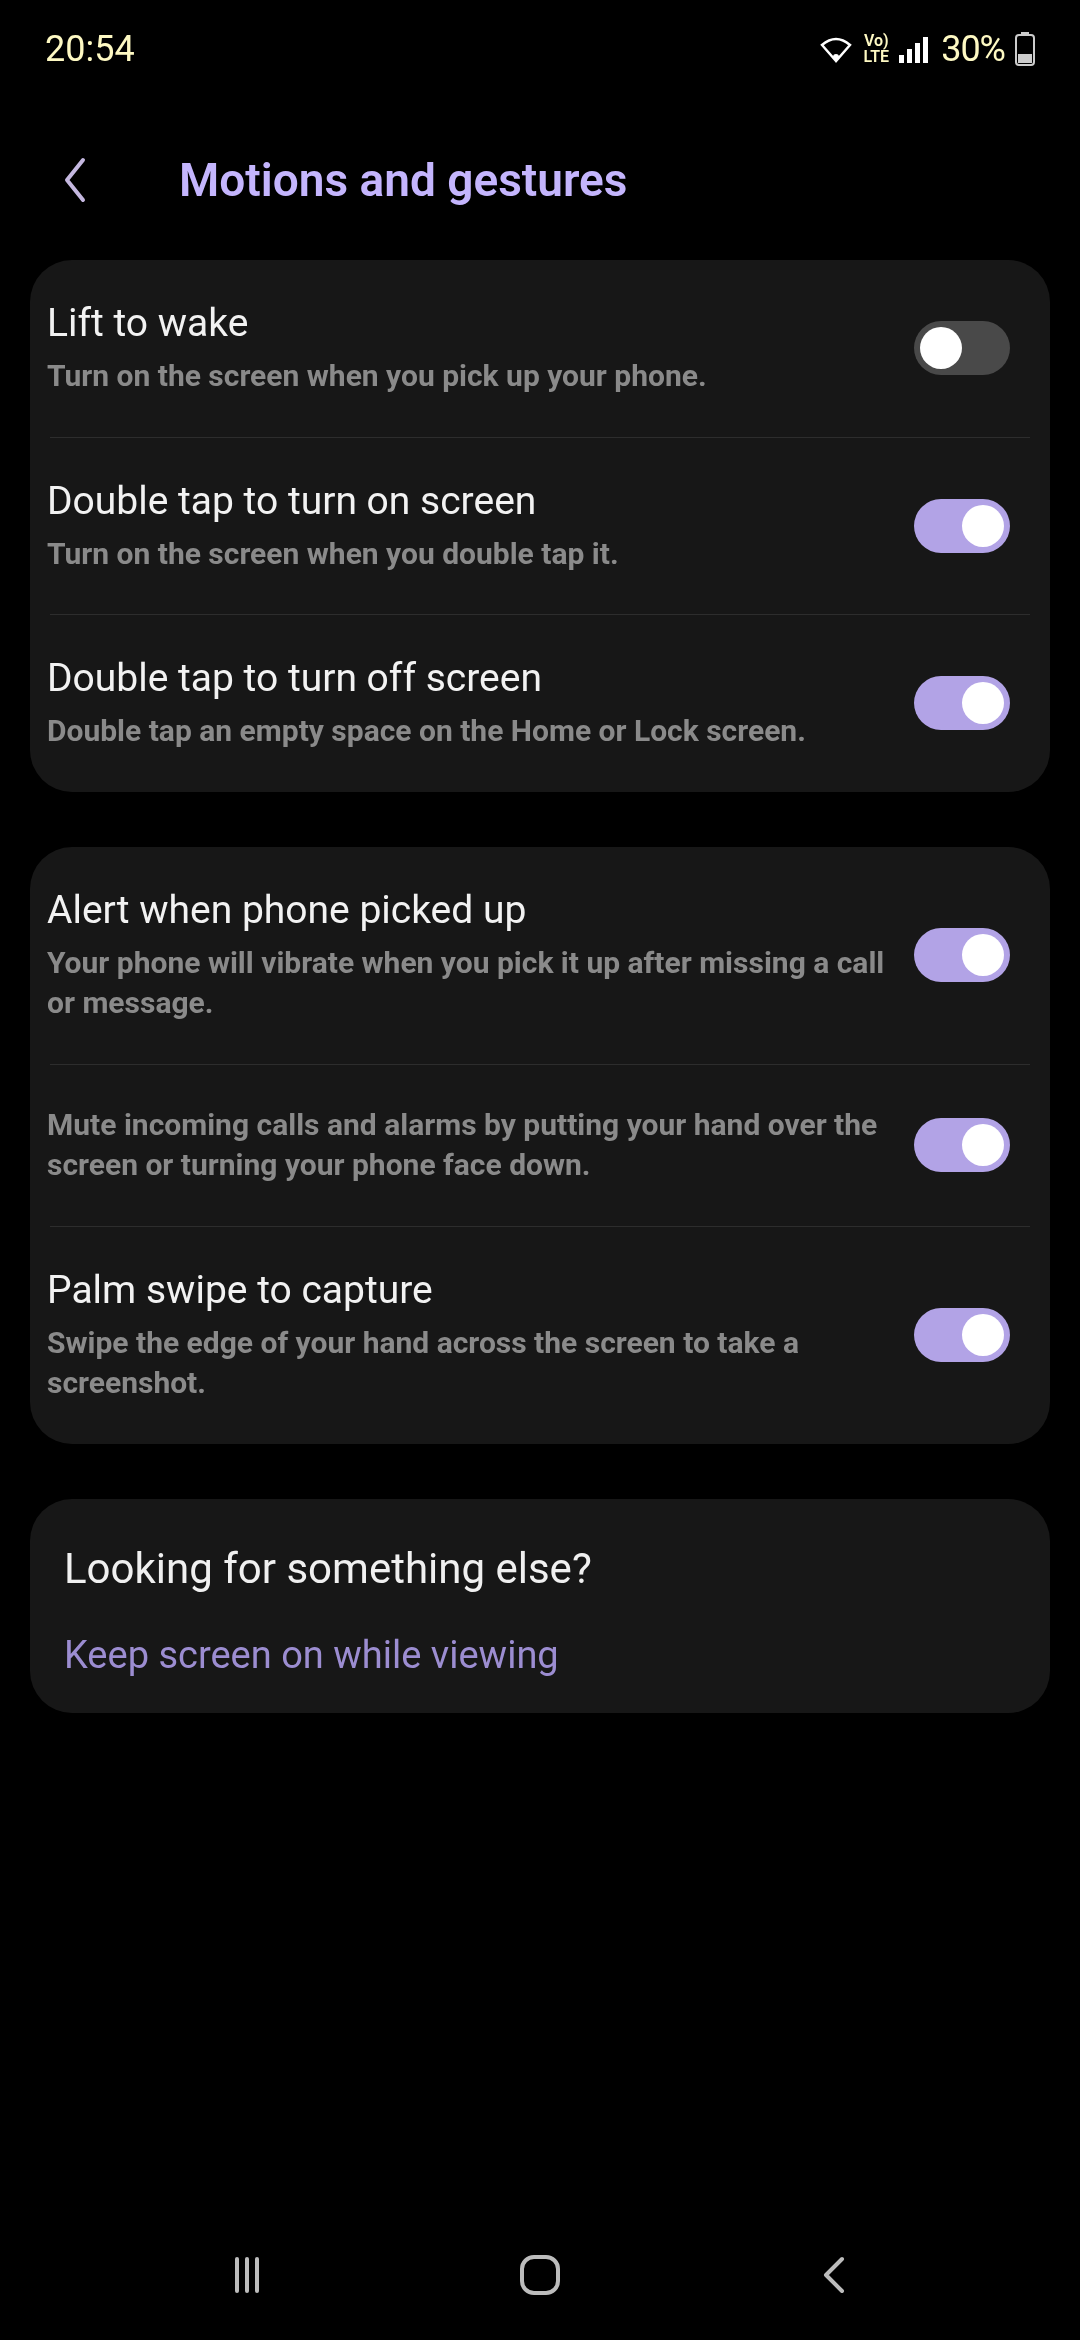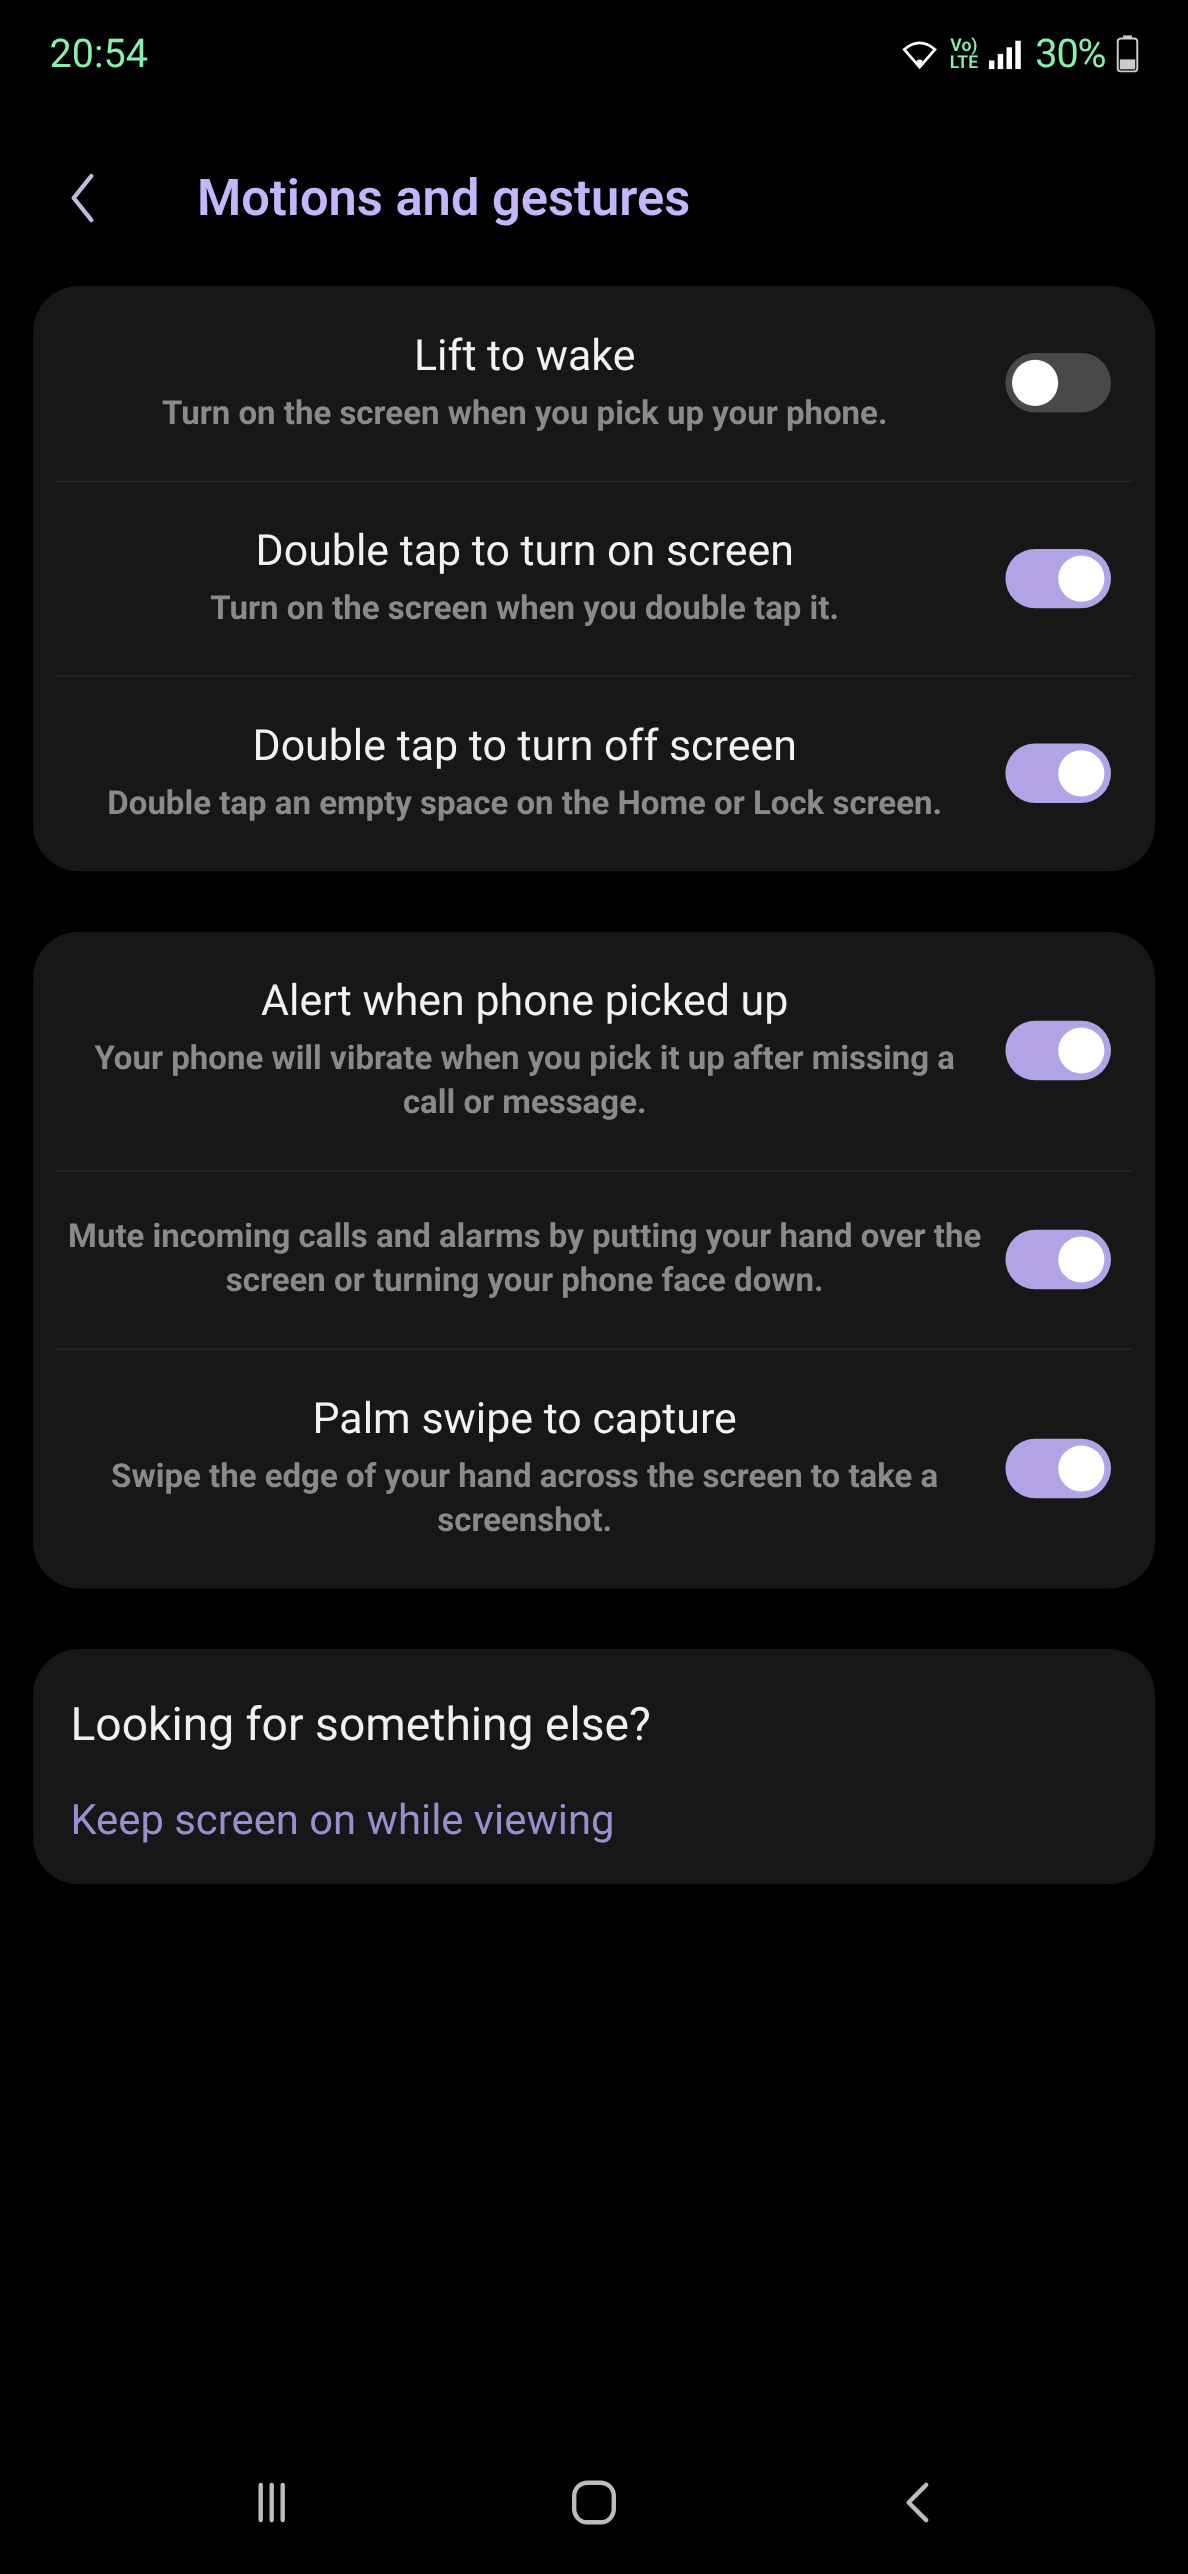--- a/index.html
+++ b/index.html
@@ -13,21 +13,21 @@
   }
 
   
   .status-bar {
     display: flex;
     justify-content: space-between;
     align-items: center;
     padding: 28px 45px 20px 45px;
     font-size: 36px;
     font-weight: 400;
-    color: #86efac;
+    color: #fef9c3;
   }
   .status-right {
     display: flex;
     align-items: center;
     gap: 10px;
   }
   .status-right .pct { letter-spacing: -1px; }
   .status-icon { display: inline-flex; align-items: center; }
 
   
@@ -57,23 +57,22 @@
   }
   .card {
     background: #171717;
     border-radius: 42px;
     margin-bottom: 55px;
     overflow: hidden;
   }
   .row {
     display: flex;
     align-items: center;
-    padding: 40px 40px 40px 30px;
+    padding: 40px 40px 40px 17px;
     gap: 20px;
-    text-align: center;
   }
   .row-text {
     flex: 1;
     min-width: 0;
   }
   .row-title {
     font-size: 39px;
     font-weight: 400;
     color: #f2f2f2;
     margin-bottom: 10px;

